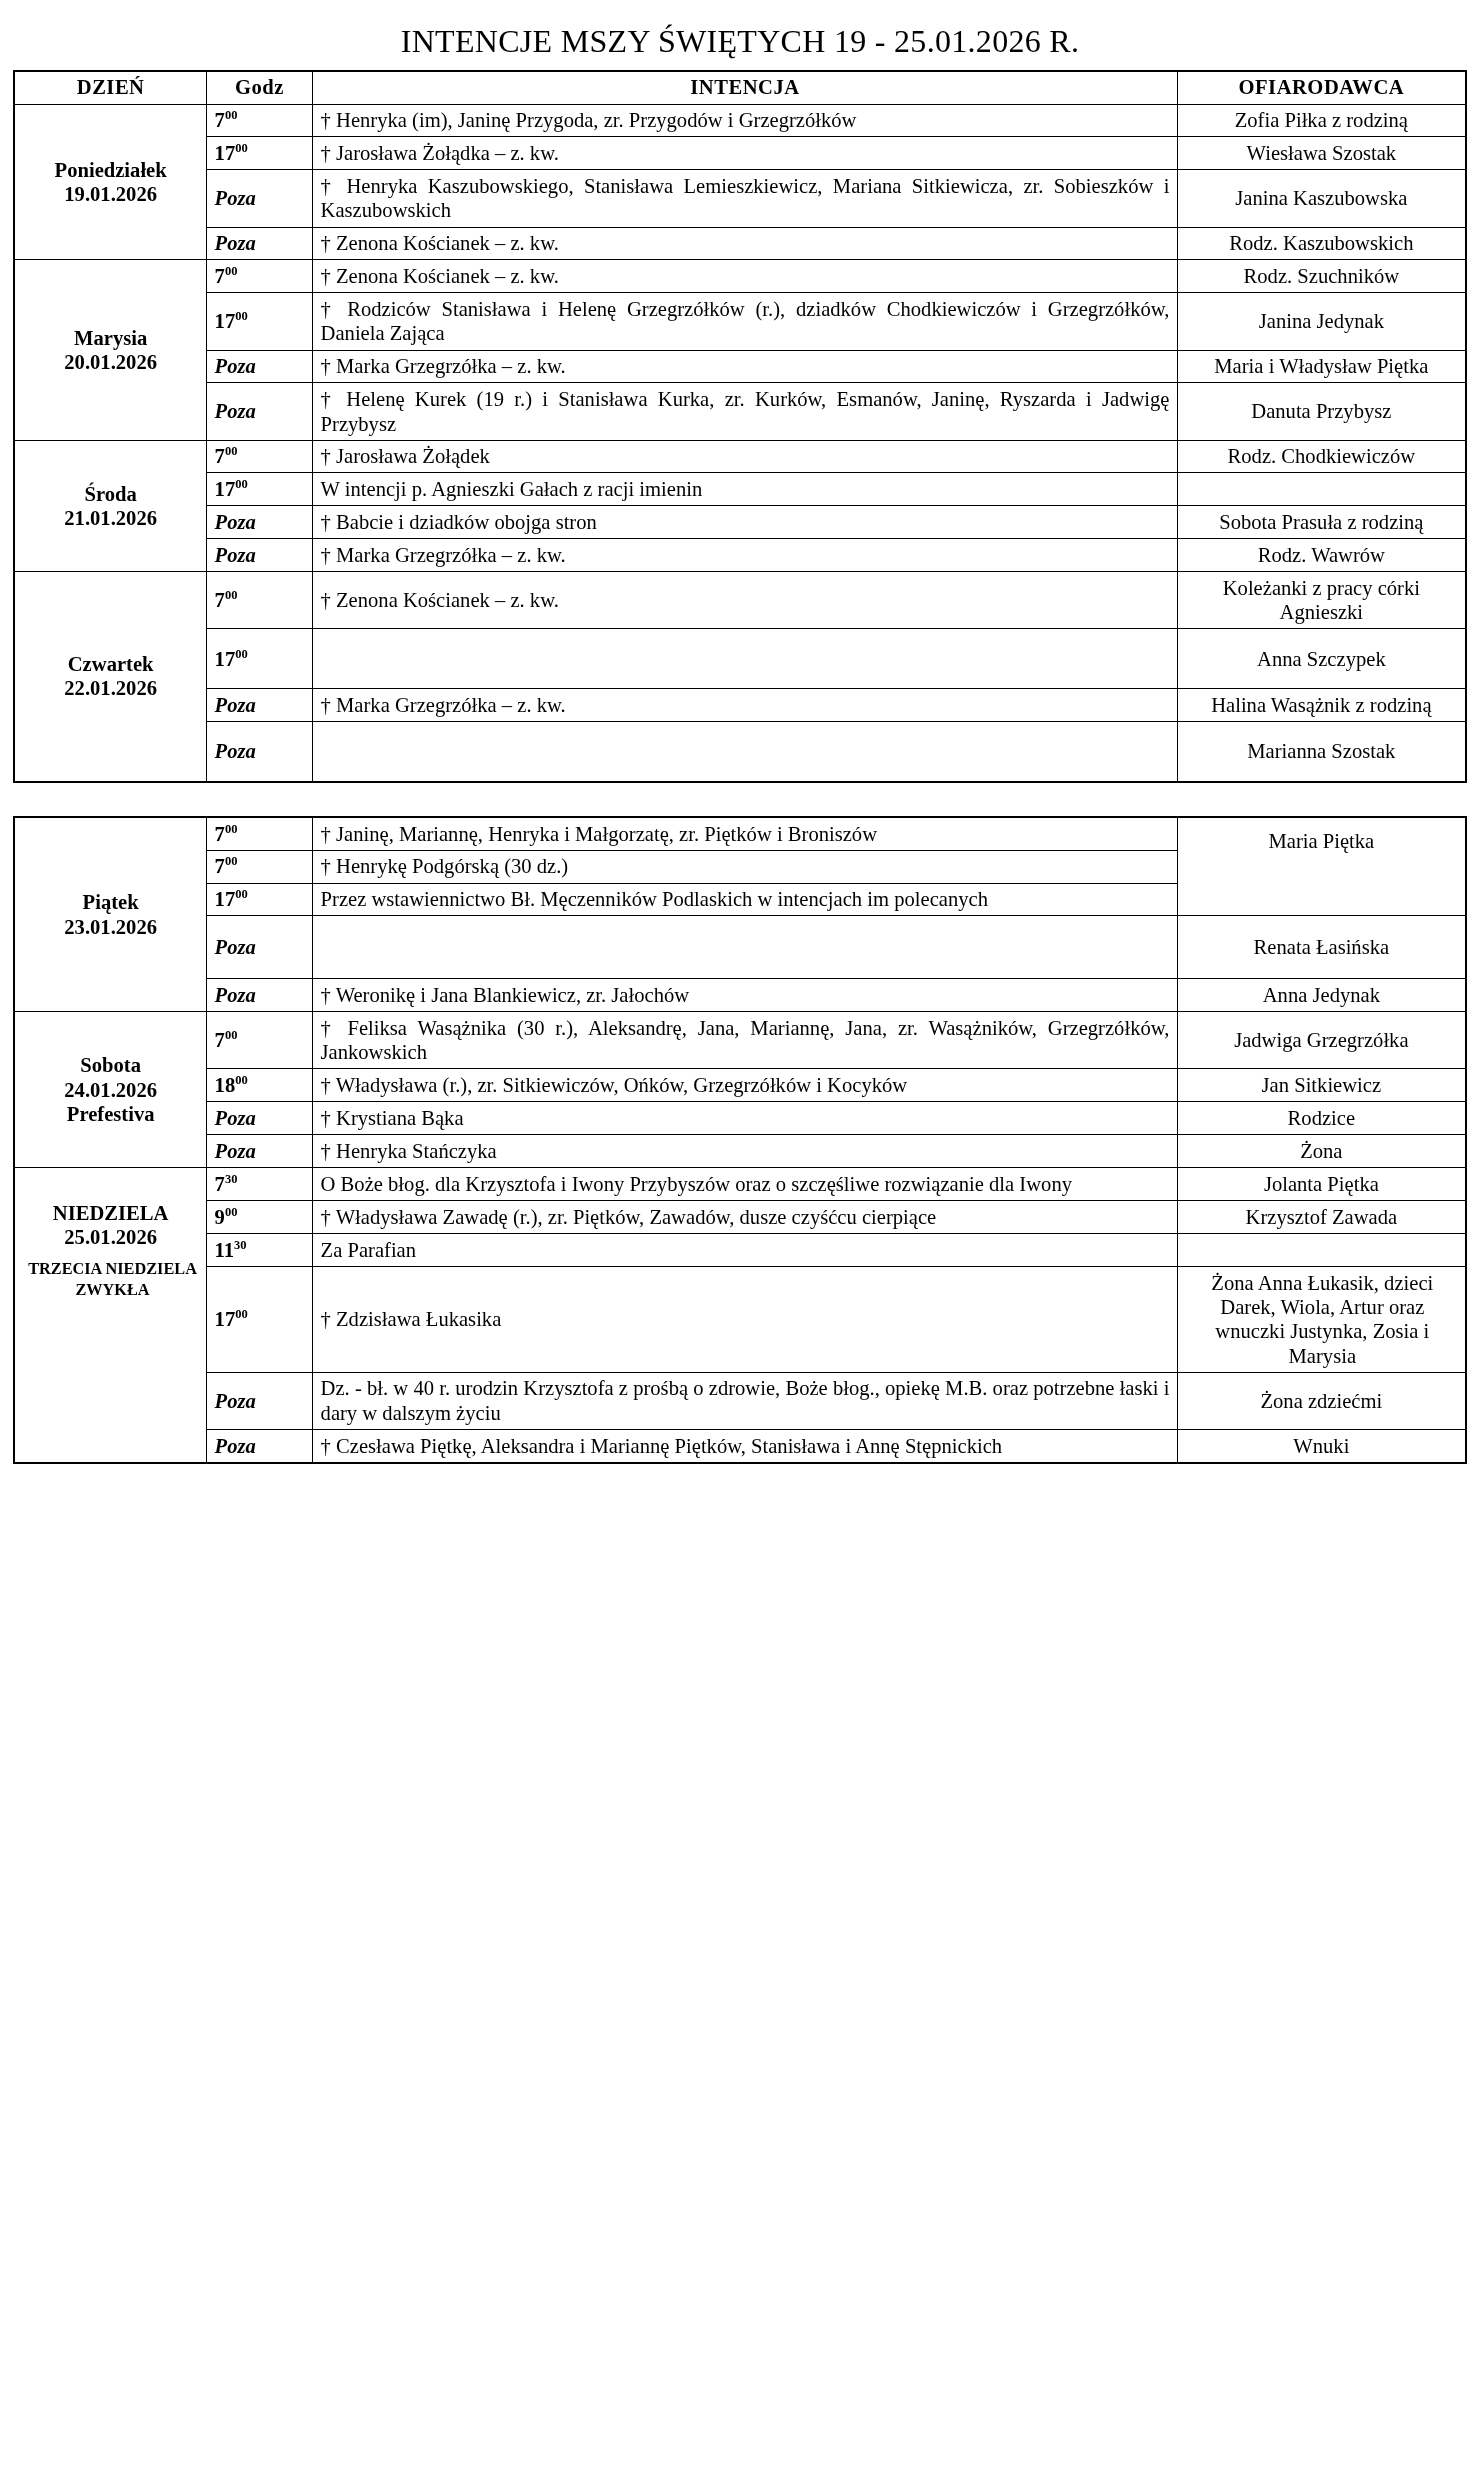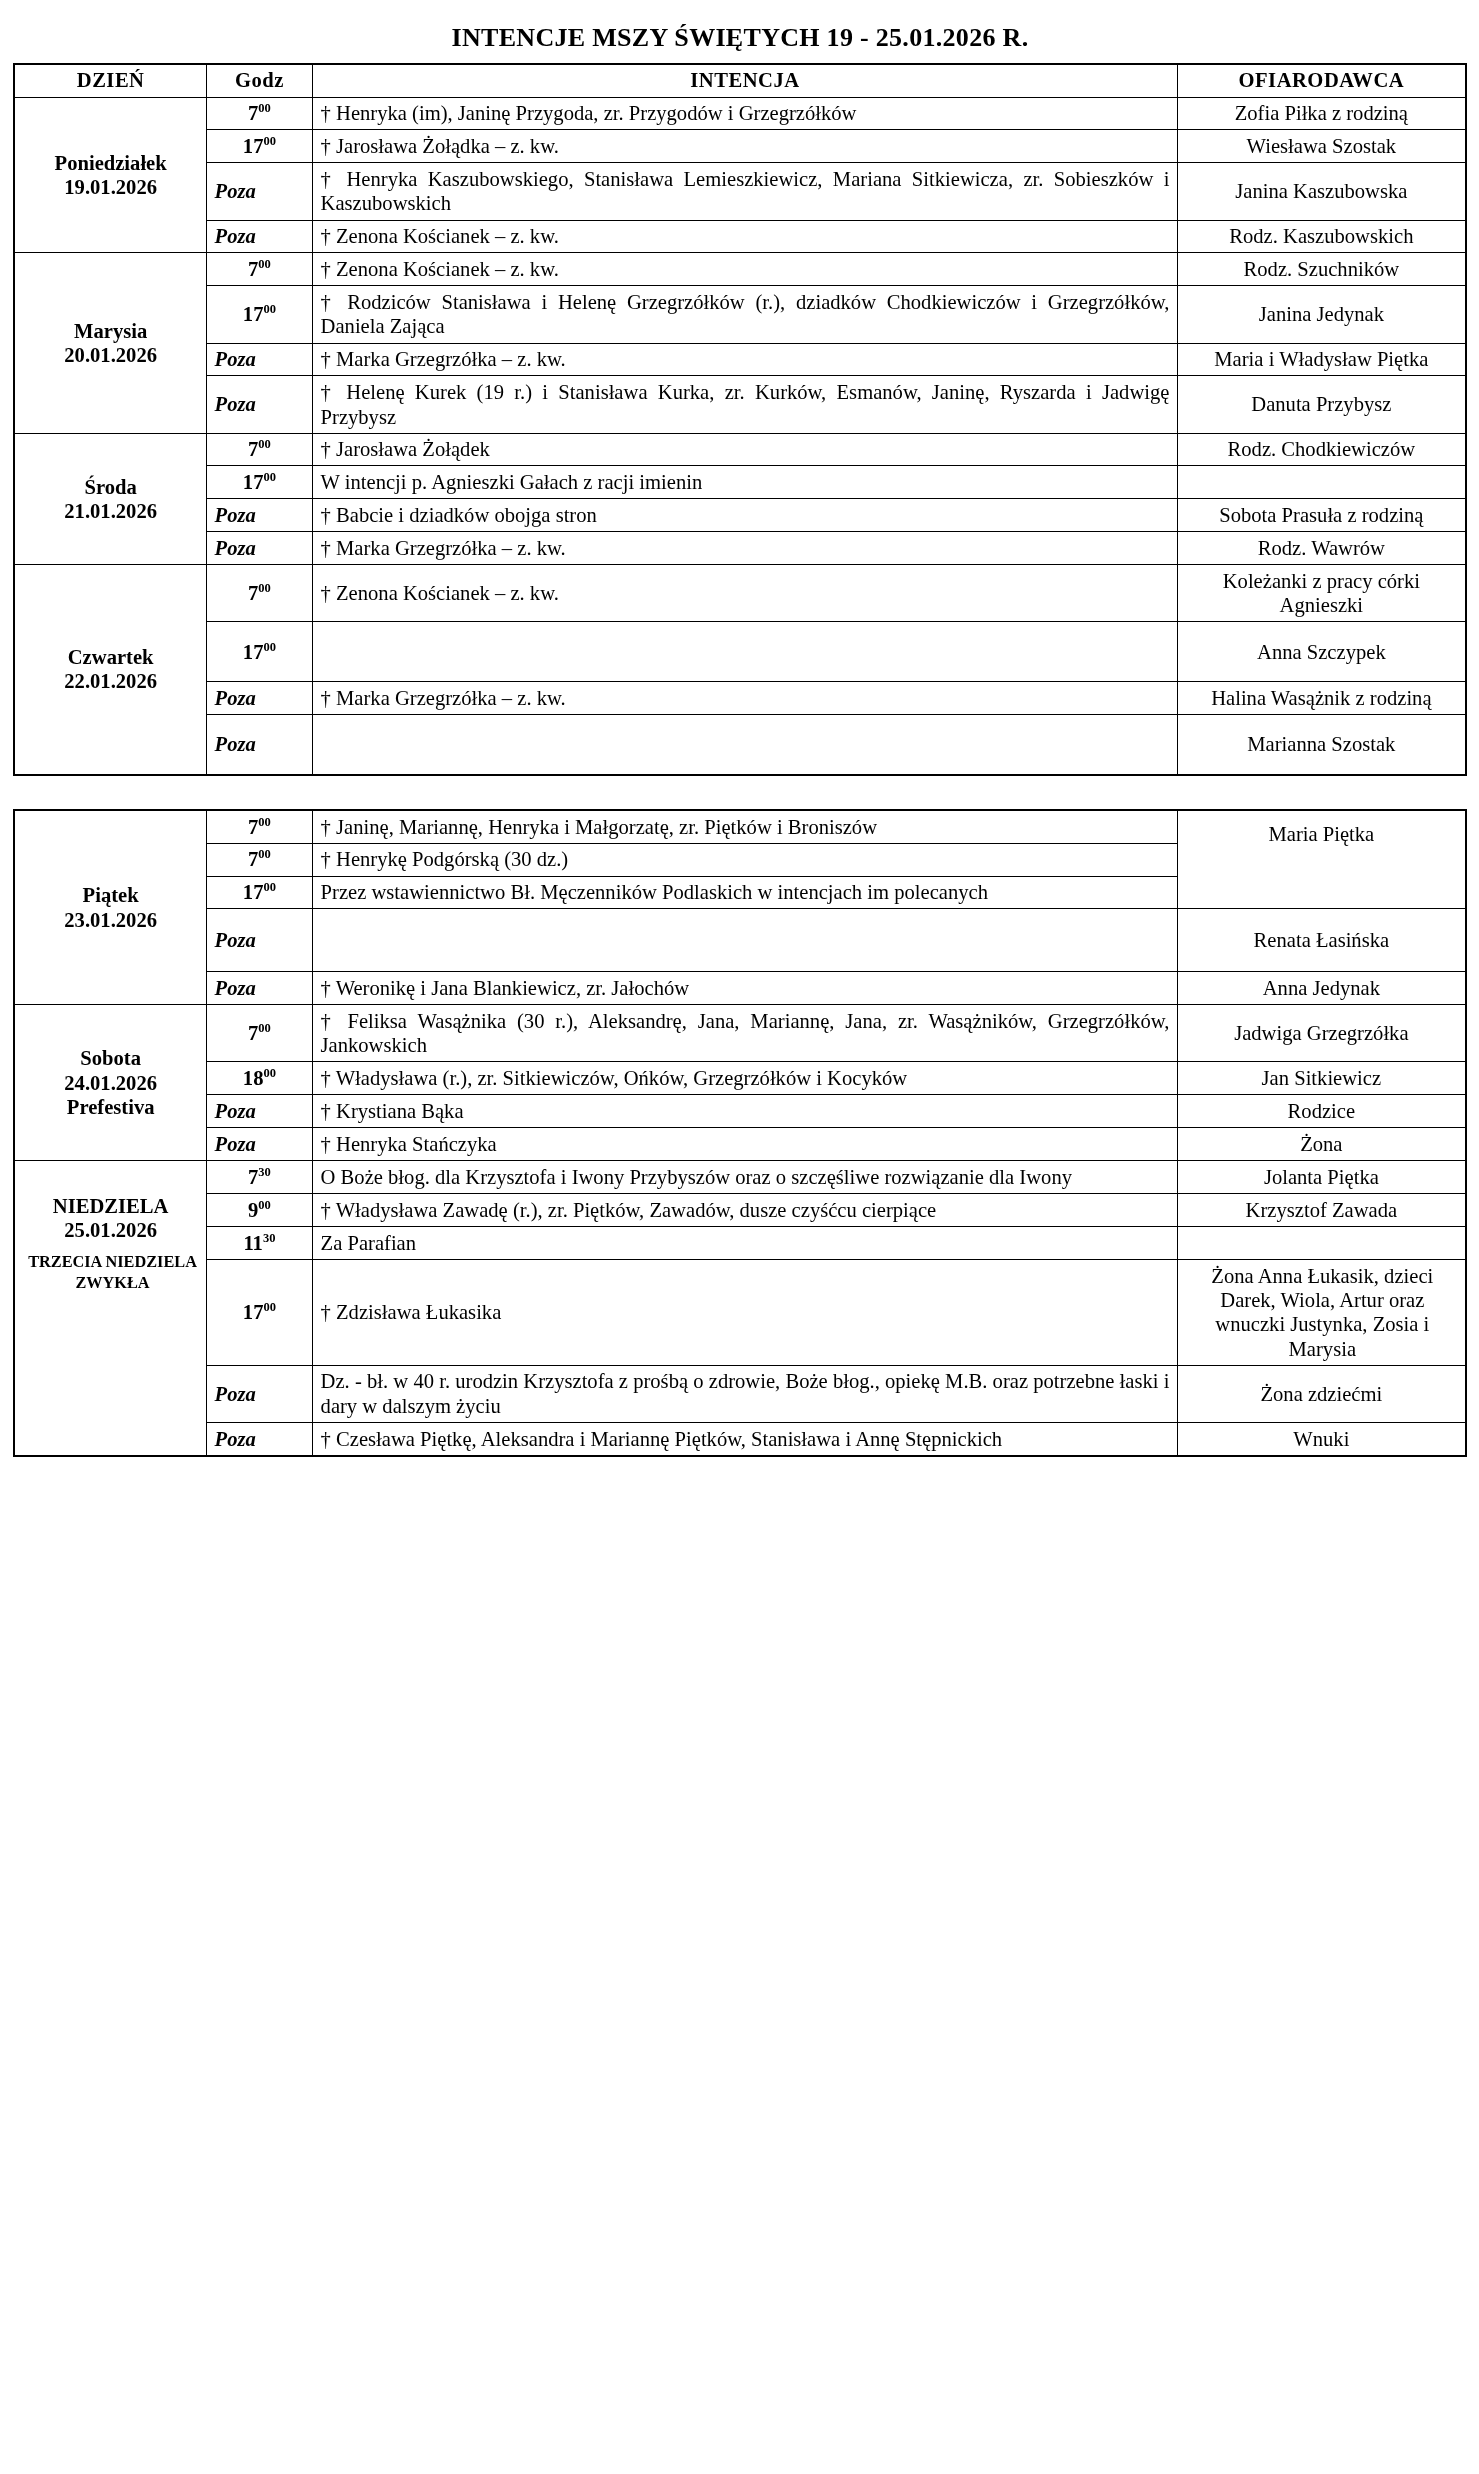--- a/index.html
+++ b/index.html
@@ -16,22 +16,22 @@
     width: 1480px;
     box-sizing: border-box;
     padding: 17.3px 13.4px 9.6px 13.4px;
   }
   
   .title-bar {
     text-align: center;
     padding: 5.8px 0 9.6px 0;
   }
   .title-bar .title {
-    font-size: 26px;
-    font-weight: bold;
+    font-size: 32px;
+    font-weight: normal;
     letter-spacing: 0.3px;
     white-space: nowrap;
   }
   
   table.sched {
     border-collapse: collapse;
     width: 100%;
     table-layout: fixed;
     border: 2.9px solid #000;
   }
@@ -68,21 +68,21 @@
     display: block;
     font-size: 16.3px;
     font-weight: bold;
     line-height: 1.25;
     text-align: center;
     padding-left: 3.8px;
     margin-top: 9.6px;
   }
 
   .hourcell {
-    text-align: center;
+    text-align: left;
     font-weight: bold;
     font-size: 21px;
     white-space: nowrap;
     padding-left: 9.6px;
   }
   .hourcell sup {
     font-size: 12.5px;
     vertical-align: super;
     font-weight: bold;
   }

